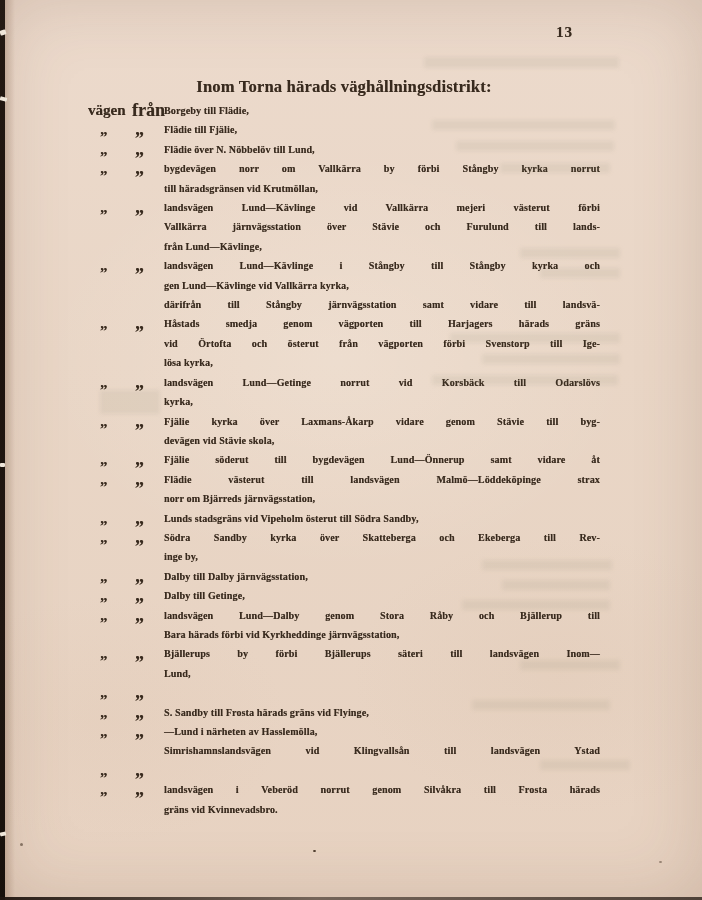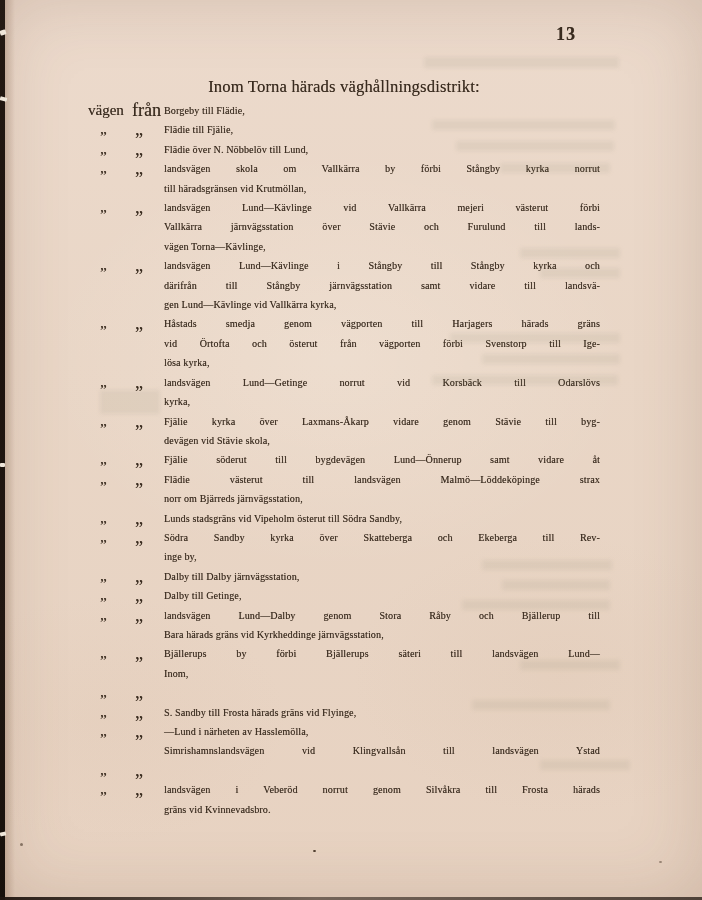--- a/index.html
+++ b/index.html
@@ -10,27 +10,27 @@
       radial-gradient(ellipse 300px 200px at 80% 75%, rgba(205,175,150,0.12), rgba(205,175,150,0) 70%),
       radial-gradient(ellipse 260px 180px at 15% 80%, rgba(210,180,155,0.10), rgba(210,180,155,0) 70%),
       linear-gradient(180deg,#ecdacc 0%,#e9d6c6 40%,#e7d2c1 100%);
     box-shadow: inset 0 0 70px rgba(115,82,58,0.20);
     font-family:"Liberation Serif","DejaVu Serif",serif;
     color:#382a1e;
   }
   .ink{ text-shadow:0.2px 0.2px 0.4px rgba(56,41,28,0.55); }
   .pagenum{
     position:absolute;top:24px;left:556px;
-    font-size:18px;font-weight:bold;letter-spacing:1px;
+    font-size:15px;font-weight:bold;letter-spacing:1px;
   }
   .heading{
     position:absolute;top:77px;left:88px;width:512px;margin:0;
-    text-align:center;font-size:16.5px;font-weight:normal;letter-spacing:0.2px;
+    text-align:center;font-size:16.5px;font-weight:bold;letter-spacing:0.2px;
   }
-  .list{ position:absolute;top:101px;left:88px;width:512px; }
+  .list{ position:absolute;top:101px;left:88px;width:512px;font-weight:bold; }
   .row{ display:flex;align-items:flex-start; }
   .c1{ flex:none;width:44px;box-sizing:border-box;padding-left:12px;
        font-size:15px;line-height:19.4px; }
   .c2{ flex:none;width:32px;box-sizing:border-box;padding-left:3px;
        font-size:18px;line-height:19.4px; }
   .c1.lead,.c2.lead{ padding-left:0; }
   .ltext{ flex:1; }
   .line{ font-size:10px;line-height:19.4px;letter-spacing:0.15px; }
   .line.just{ text-align:justify; text-align-last:justify; }
   
@@ -82,40 +82,40 @@
         <span class="c1">„</span>
         <span class="c2">„</span>
         <div class="ltext">
           <div class="line">Flädie över N. Nöbbelöv till Lund,</div>
         </div>
       </div>
       <div class="row">
         <span class="c1">„</span>
         <span class="c2">„</span>
         <div class="ltext">
-          <div class="line just">landsvägen skola om Vallkärra by förbi Stångby kyrka norrut</div>
+          <div class="line just">bygdevägen norr om Vallkärra by förbi Stångby kyrka norrut</div>
           <div class="line">till häradsgränsen vid Krutmöllan,</div>
         </div>
       </div>
       <div class="row">
         <span class="c1">„</span>
         <span class="c2">„</span>
         <div class="ltext">
           <div class="line just">landsvägen Lund—Kävlinge vid Vallkärra mejeri västerut förbi</div>
           <div class="line just">Vallkärra järnvägsstation över Stävie och Furulund till lands-</div>
-          <div class="line">vägen Torna—Kävlinge,</div>
+          <div class="line">från Lund—Kävlinge,</div>
         </div>
       </div>
       <div class="row">
         <span class="c1">„</span>
         <span class="c2">„</span>
         <div class="ltext">
           <div class="line just">landsvägen Lund—Kävlinge i Stångby till Stångby kyrka och</div>
+          <div class="line">gen Lund—Kävlinge vid Vallkärra kyrka,</div>
           <div class="line just">därifrån till Stångby järnvägsstation samt vidare till landsvä-</div>
-          <div class="line">gen Lund—Kävlinge vid Vallkärra kyrka,</div>
         </div>
       </div>
       <div class="row">
         <span class="c1">„</span>
         <span class="c2">„</span>
         <div class="ltext">
           <div class="line just">Håstads smedja genom vägporten till Harjagers härads gräns</div>
           <div class="line just">vid Örtofta och österut från vägporten förbi Svenstorp till Ige-</div>
           <div class="line">lösa kyrka,</div>
         </div>
@@ -178,29 +178,29 @@
         <span class="c2">„</span>
         <div class="ltext">
           <div class="line">Dalby till Getinge,</div>
         </div>
       </div>
       <div class="row">
         <span class="c1">„</span>
         <span class="c2">„</span>
         <div class="ltext">
           <div class="line just">landsvägen Lund—Dalby genom Stora Råby och Bjällerup till</div>
-          <div class="line">Bara härads gräns vid Kyrkheddinge järnvägsstation,</div>
-        </div>
-      </div>
-      <div class="row">
-        <span class="c1">„</span>
-        <span class="c2">„</span>
-        <div class="ltext">
-          <div class="line just">Bjällerups by förbi Bjällerups säteri till landsvägen Lund—</div>
-          <div class="line">Inom,</div>
+          <div class="line">Bara härads förbi vid Kyrkheddinge järnvägsstation,</div>
+        </div>
+      </div>
+      <div class="row">
+        <span class="c1">„</span>
+        <span class="c2">„</span>
+        <div class="ltext">
+          <div class="line just">Bjällerups by förbi Bjällerups säteri till landsvägen Inom—</div>
+          <div class="line">Lund,</div>
         </div>
       </div>
       <div class="row">
         <span class="c1">„</span>
         <span class="c2">„</span>
       </div>
       <div class="row">
         <span class="c1">„</span>
         <span class="c2">„</span>
         <div class="ltext">

